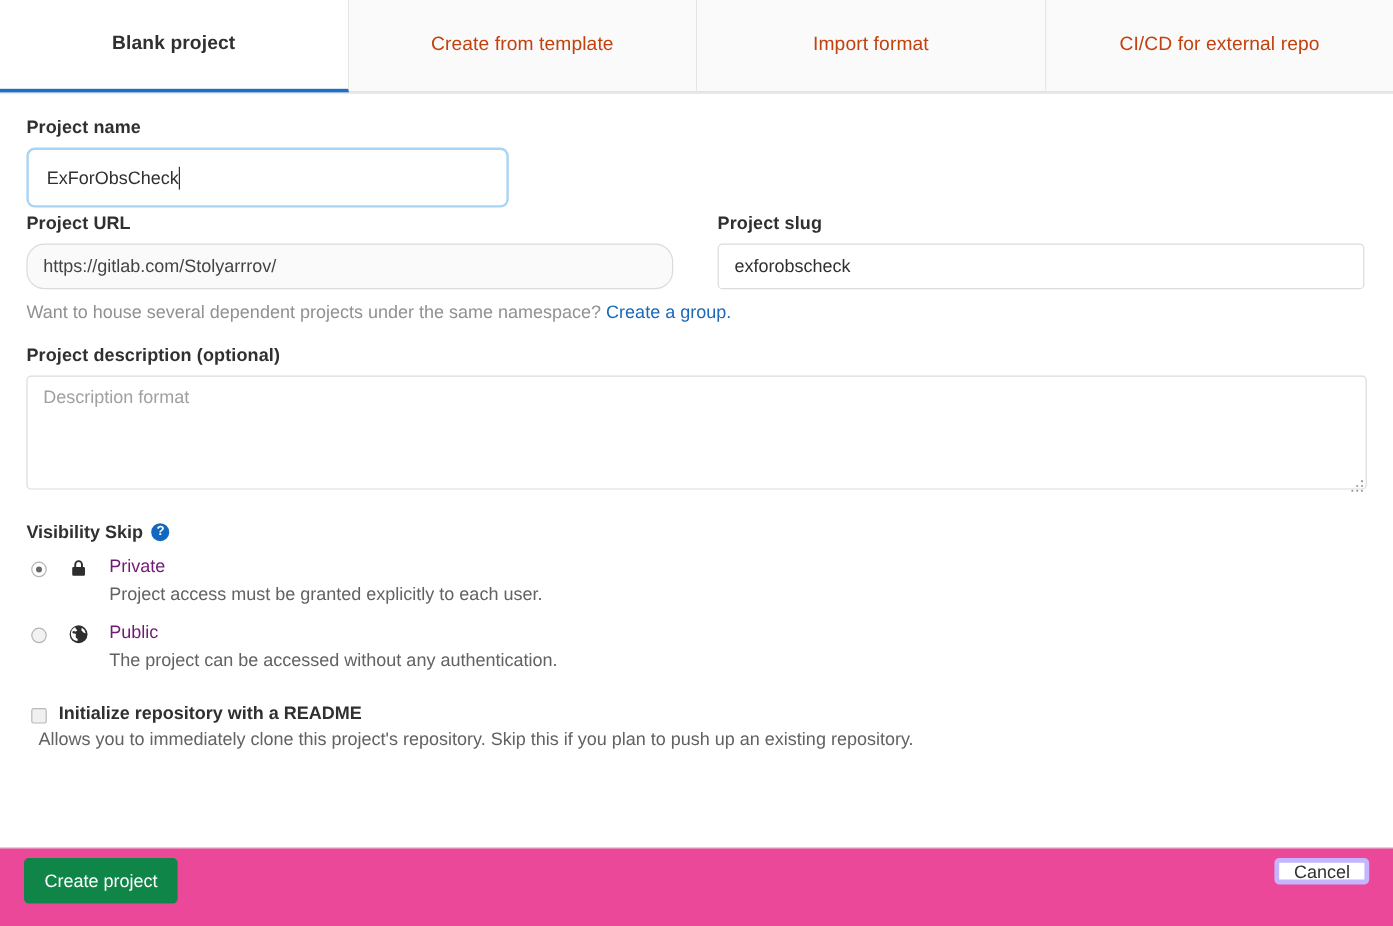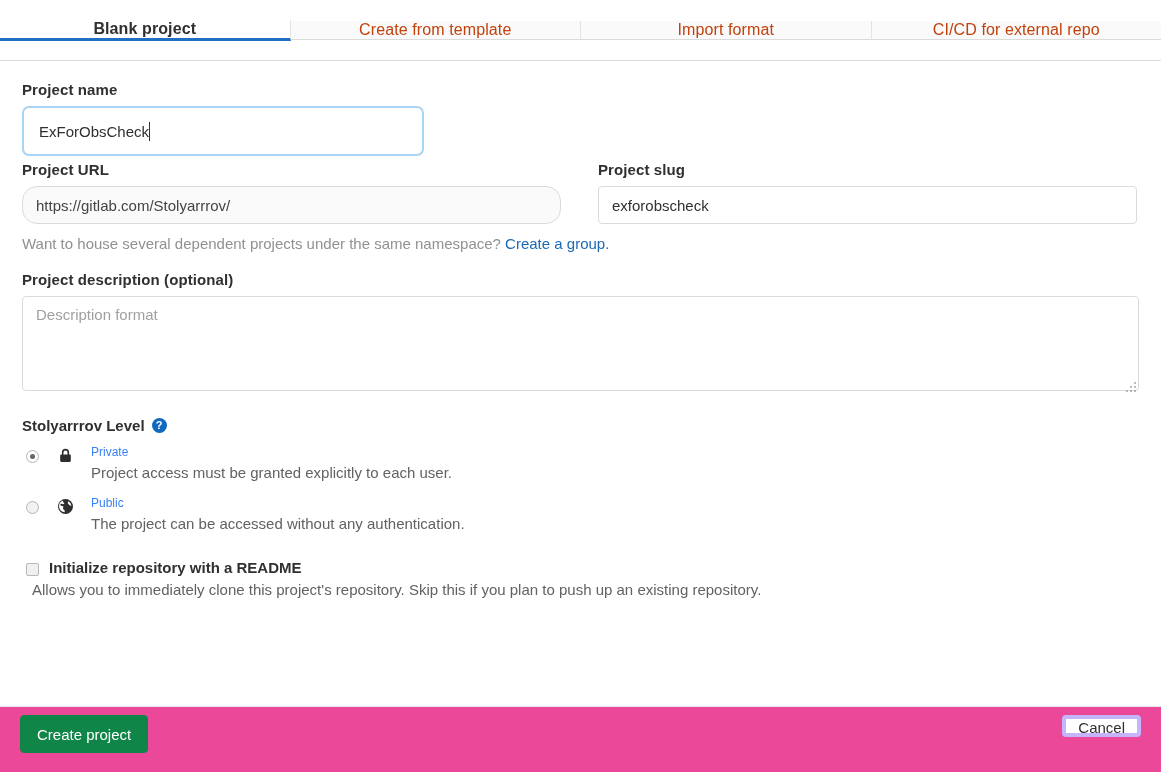--- a/index.html
+++ b/index.html
@@ -10,24 +10,23 @@
     font-family: "Liberation Sans", sans-serif;
     color: #303030;
     overflow: hidden;
   }
 
   .page { position: relative; width: 1161px; height: 772px; background: #fff; }
 
   
   .tabbar {
     display: flex;
-    height: 61px;
+    height: 78px;
     border-bottom: 1px solid #dbdbdb;
     background: #fff;
-    align-items: center;
   }
   .tab {
     flex: 1 1 0;
     display: flex;
     align-items: center;
     justify-content: center;
     font-size: 16px;
     color: #c2410c;
     background: #fafafa;
     border-right: 1px solid #e4e4e4;
@@ -161,21 +160,21 @@
   .radio.checked::after {
     content: "";
     position: absolute;
     left: 3px; top: 3px;
     width: 5px; height: 5px;
     border-radius: 50%;
     background: #666;
   }
   .vis-icon { width: 20px; flex: none; margin-top: 3px; }
   .vis-text { margin-left: 14px; }
-  .vis-name { font-size: 12px; color: #3b82f6; line-height: 1.45; }
+  .vis-name { font-size: 15px; color: #701a75; line-height: 1.45; }
   .vis-desc { font-size: 15px; color: #626262; line-height: 1.55; }
 
   
   .readme { margin-top: 24px; display: flex; align-items: flex-start; }
   .checkbox {
     width: 13px; height: 13px;
     border: 1px solid #b8b8b8;
     background: #f0f0f0;
     border-radius: 2px;
     margin: 4px 10px 0 4px;
@@ -275,21 +274,21 @@
           <circle cx="12" cy="8" r="0.9"></circle>
             <circle cx="8" cy="8" r="0.9"></circle>
           <circle cx="12" cy="12" r="0.9"></circle>
             <circle cx="8" cy="12" r="0.9"></circle>
             <circle cx="4" cy="12" r="0.9"></circle>
         </g>
       </svg>
     </div>
 
     <div class="vis-head">
-      <span class="vis-title">Stolyarrrov Level</span>
+      <span class="vis-title">Visibility Skip</span>
       <span class="help-icon">?</span>
     </div>
 
     <div class="vis-option">
       <span class="radio checked"></span>
       <span class="vis-icon">
         <svg width="17" height="17" viewBox="0 0 16 16">
           <path d="M4.6 7V5.1a3.4 3.4 0 016.8 0V7h.6a1 1 0 011 1v5a1 1 0 01-1 1H4a1 1 0 01-1-1V8a1 1 0 011-1h.6zm1.5 0h3.8V5.1a1.9 1.9 0 00-3.8 0V7z" fill="#2e2e2e"></path>
         </svg>
       </span>

